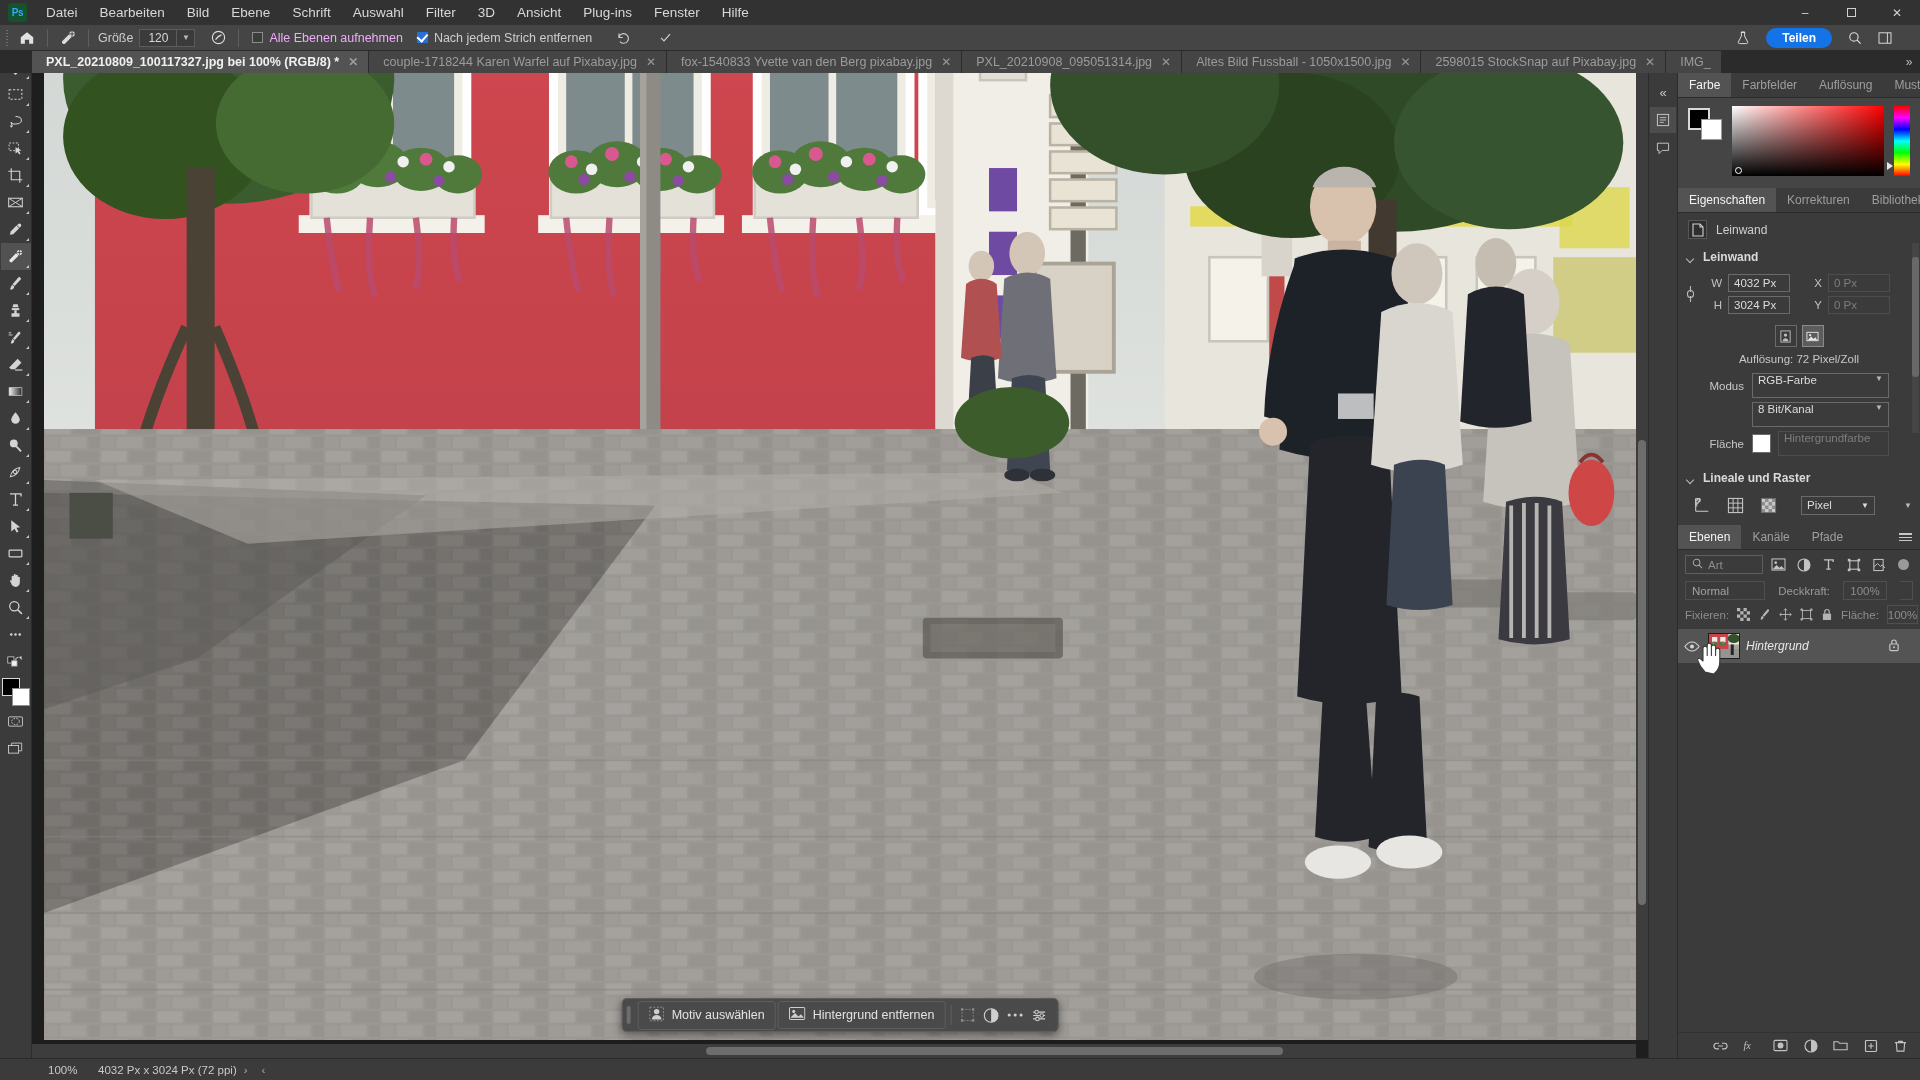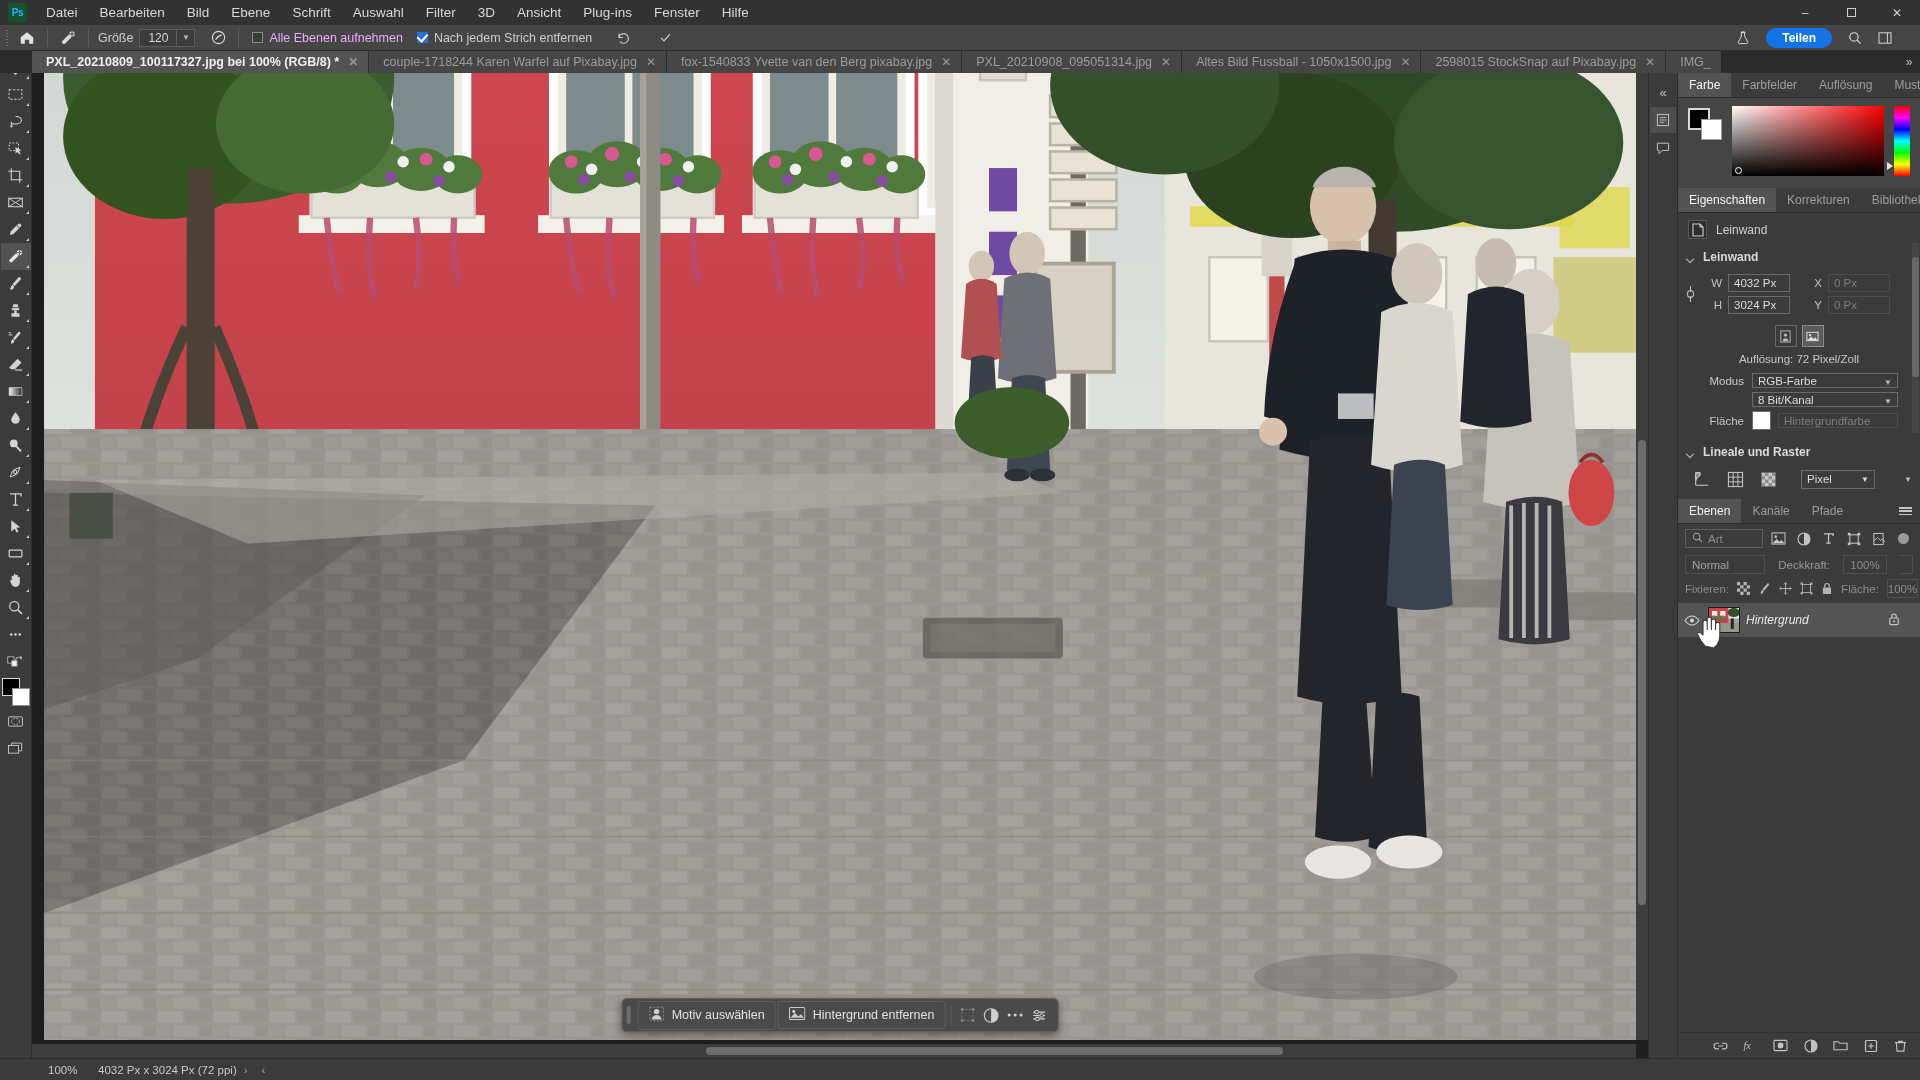--- a/index.html
+++ b/index.html
@@ -209,22 +209,22 @@
   }
   .fld.dim{ border-color:#4d4d4d;color:#7d7d7d;}
   .link-ico{ width:16px;display:flex;justify-content:center;color:#b9b9b9;}
   .orient{ display:flex;gap:5px;justify-content:center;margin:7px 0 4px;}
   .orient div{ width:22px;height:22px;border:1px solid #6a6a6a;display:flex;align-items:center;justify-content:center;color:#bdbdbd;}
   .orient div.sel{ background:#5c5c5c;border-color:#8a8a8a;color:#e6e6e6;}
   .res-line{ text-align:center;font-size:11.5px;color:#c7c7c7;margin:6px 0 8px;}
   .selrow{ display:flex;align-items:center;margin:4px 0;}
   .selrow .sl{ width:66px;text-align:right;margin-right:8px;font-size:11.5px;color:#c7c7c7;}
   .sel-ctl{
-    flex:1;margin-right:22px;height:15px;background:#3b3b3b;border:1px solid #6a6a6a;
-    display:flex;align-items:flex-end;padding:0 5px;font-size:11.5px;color:#dcdcdc;
+    flex:1;margin-right:31px;height:25px;background:#3b3b3b;border:1px solid #6a6a6a;
+    display:flex;align-items:flex-start;padding:0 5px;font-size:11.5px;color:#dcdcdc;
   }
   .sel-ctl .cv{ margin-left:auto;font-size:8px;color:#b9b9b9;}
   .sel-ctl.dim{ border-color:#4d4d4d;color:#7d7d7d;}
   .colchip{ width:19px;height:19px;border:1px solid #6a6a6a;background:#fff;margin-right:7px;}
   .ruler-icons{ display:flex;align-items:center;gap:13px;padding:6px 0 10px 14px;}
   .ruler-icons .ri{ width:20px;height:20px;display:flex;align-items:center;justify-content:center;color:#cacaca;}
   .unit-sel{ width:74px;height:19px;background:#3b3b3b;border:1px solid #6a6a6a;
     display:flex;align-items:center;padding:0 5px;font-size:11.5px;color:#dcdcdc;margin-left:10px;}
   .unit-sel .cv{ margin-left:auto;font-size:8px;}
   .prop-scroll{ position:absolute;right:1px;top:30px;width:7px;height:190px;background:#454545;}

